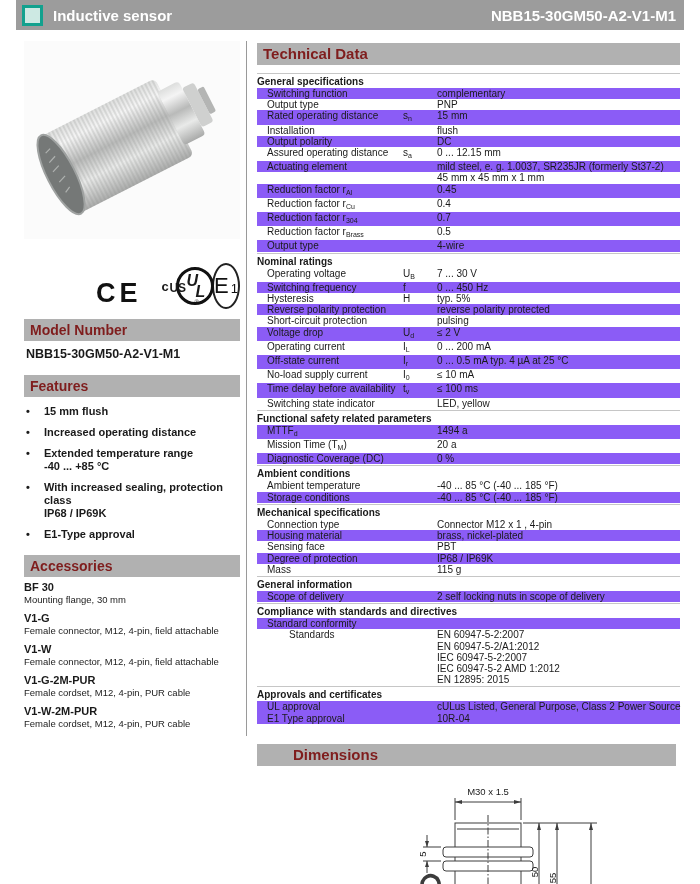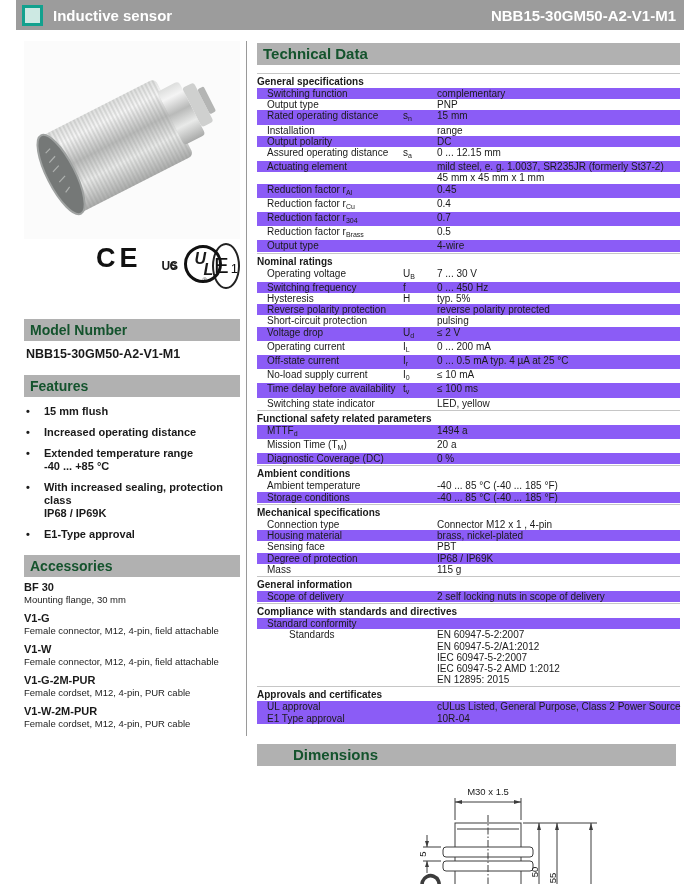--- a/index.html
+++ b/index.html
@@ -11,26 +11,26 @@
   .topbar { position:relative; height:30px; background:#9c9c9c; display:flex; align-items:center; }
   .logo-square { width:21px; height:21px; border:3px solid #12a18e; background:#cde9e3; margin-left:6px; }
   .topbar-title { color:#fff; font-weight:bold; font-size:15px; margin-left:10px; }
   .topbar-model { color:#fff; font-weight:bold; font-size:15px; margin-left:auto; margin-right:8px; }
 
   
   .content { display:flex; padding:0 8px; margin-top:11px; }
   .leftcol { width:223px; border-right:1px solid #9a9a9a; padding-right:6px; flex:none; }
   .rightcol { flex:1; margin-left:10px; padding-top:2px; }
 
-  .secbar { background:#b1b1b1; color:#14532d; font-weight:bold; font-size:14px; height:22px; line-height:22px; padding-left:6px; margin-bottom:4px; }
+  .secbar { background:#b1b1b1; color:#7f1d1d; font-weight:bold; font-size:14px; height:22px; line-height:22px; padding-left:6px; margin-bottom:4px; }
   .secbar.big { font-size:15px; }
 
   
   .photo { height:198px; background:#fbfbfb; margin-bottom:4px; }
-  .logos { height:66px; display:flex; align-items:flex-start; gap:26px; padding-left:72px; margin-bottom:10px; }
+  .logos { height:66px; display:flex; align-items:flex-end; gap:18px; padding-left:72px; margin-bottom:10px; }
   .ce-mark { font-size:27px; font-weight:600; letter-spacing:4px; color:#111; }
   .ul-mark { position:relative; width:72px; height:44px; }
   .ul-circle { position:absolute; left:16px; top:2px; width:38px; height:38px; border:3px solid #111; border-radius:50%; }
   .ul-u { position:absolute; left:8px; top:2px; font-weight:bold; font-size:16px; font-style:italic; }
   .ul-l { position:absolute; left:17px; top:13px; font-weight:bold; font-size:16px; font-style:italic; }
   .ul-r { position:absolute; left:16px; bottom:-3px; font-size:6px; }
   .ul-c { position:absolute; left:2px; top:14px; font-weight:bold; font-size:13px; }
   .ul-us { position:absolute; right:8px; top:16px; font-weight:bold; font-size:12px; }
   .e1-mark { width:46px; height:46px; border:2px solid #222; border-radius:50%; display:flex; align-items:center; justify-content:center; gap:2px; }
   .e1-e { font-size:22px; color:#111; }
@@ -207,21 +207,21 @@
             <div class="t-val">PNP</div>
           </div>
           <div class="trow shaded">
             <div class="t-label">Rated operating distance</div>
             <div class="t-sym">s<sub>n</sub></div>
             <div class="t-val">15 mm</div>
           </div>
           <div class="trow">
             <div class="t-label">Installation</div>
             <div class="t-sym"></div>
-            <div class="t-val">range</div>
+            <div class="t-val">flush</div>
           </div>
           <div class="trow shaded">
             <div class="t-label">Output polarity</div>
             <div class="t-sym"></div>
             <div class="t-val">DC</div>
           </div>
           <div class="trow">
             <div class="t-label">Assured operating distance</div>
             <div class="t-sym">s<sub>a</sub></div>
             <div class="t-val">0 ... 12.15 mm</div>

